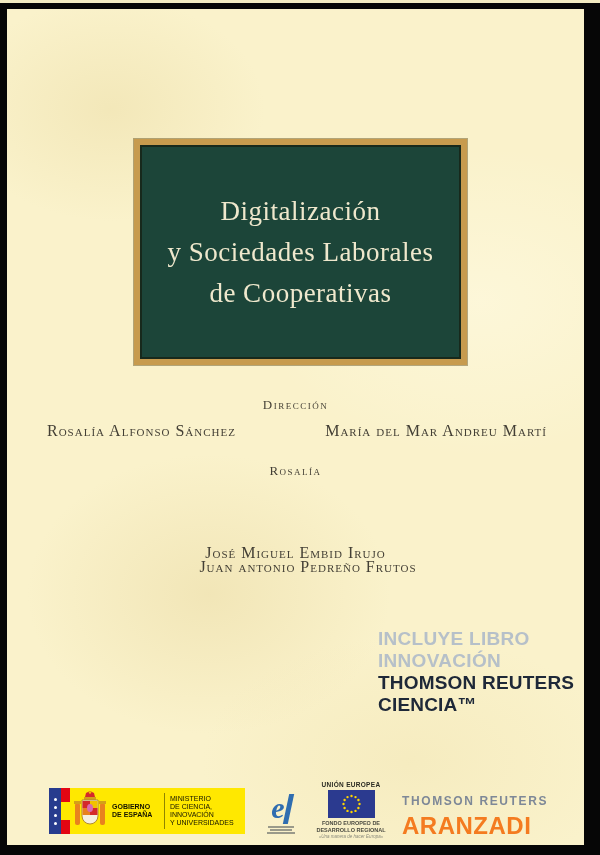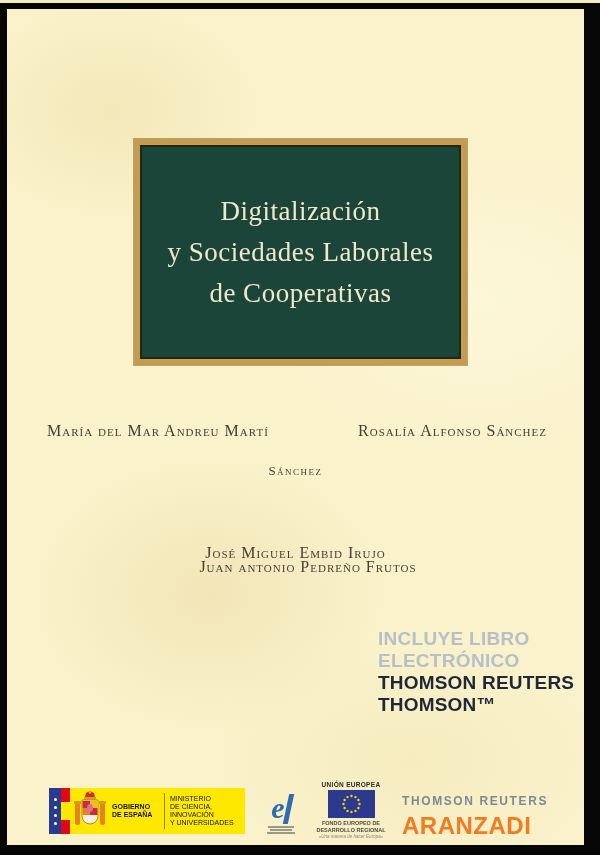--- a/index.html
+++ b/index.html
@@ -83,35 +83,36 @@
   <div class="top-hairline"></div>
 
   <div class="cover">
 
     <div class="title-box">
       <div class="title-line">Digitalización</div>
       <div class="title-line">y Sociedades Laborales</div>
       <div class="title-line">de Cooperativas</div>
     </div>
 
+    <div class="credit credit-label" style="top:388px;">Dirección</div>
     <div class="directors-row">
+      <span class="credit-name">Rosalía Alfonso Sánchez</span>
       <span class="credit-name">María del Mar Andreu Martí</span>
-      <span class="credit-name">Rosalía Alfonso Sánchez</span>
     </div>
 
-    <div class="credit credit-label" style="top:454px;">Sánchez</div>
+    <div class="credit credit-label" style="top:454px;">Rosalía</div>
     <div class="credit credit-name" style="top:491px;margin-top:44px;">José Miguel Embid Irujo</div>
 
     <div class="credit credit-name" style="top:549px;padding-left:25px;">Juan antonio Pedreño Frutos</div>
 
     <div class="proview">
       <div class="light">INCLUYE LIBRO</div>
-      <div class="light">ELECTRÓNICO</div>
+      <div class="light">INNOVACIÓN</div>
       <div class="dark">THOMSON REUTERS</div>
-      <div class="dark">THOMSON™</div>
+      <div class="dark">CIENCIA™</div>
     </div>
 
     <div class="gov-logo">
       <div class="eu-strip">
         <i></i>
           <i></i>
           <i></i>
           <i></i>
       </div>
       <div class="es-strip">

